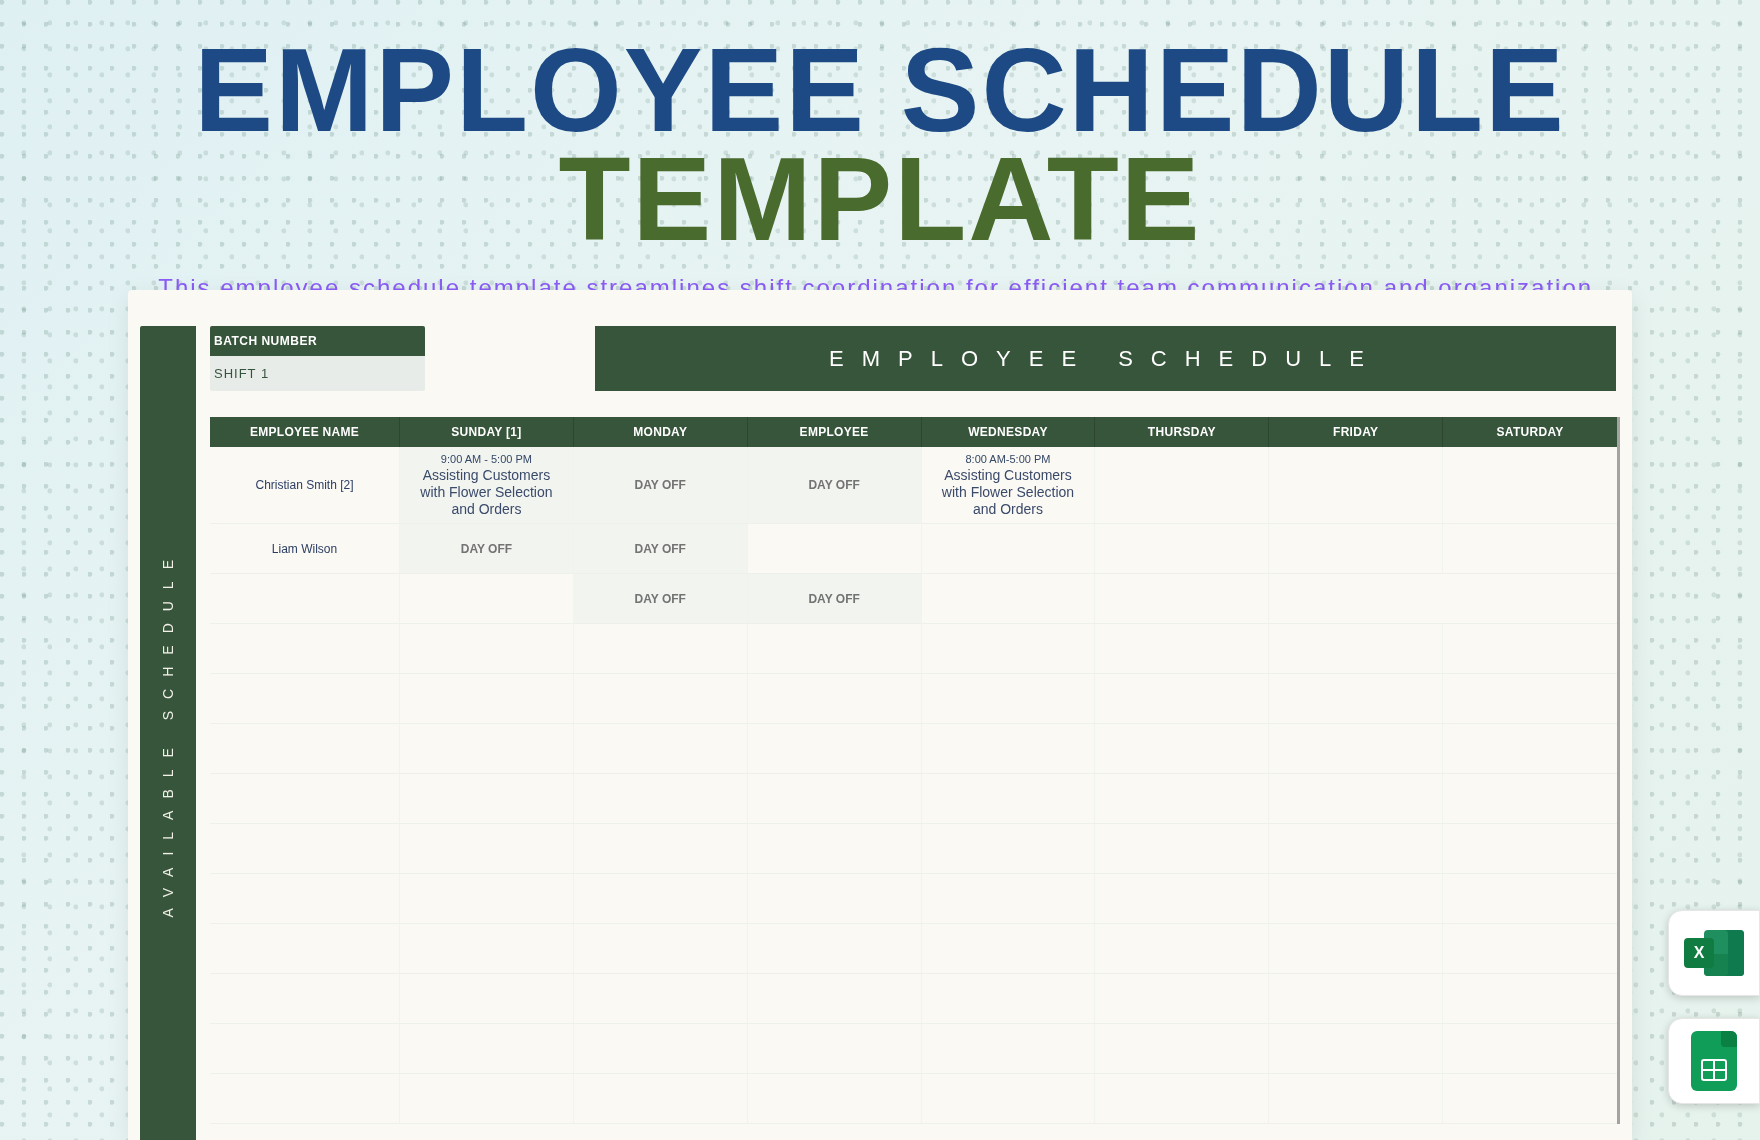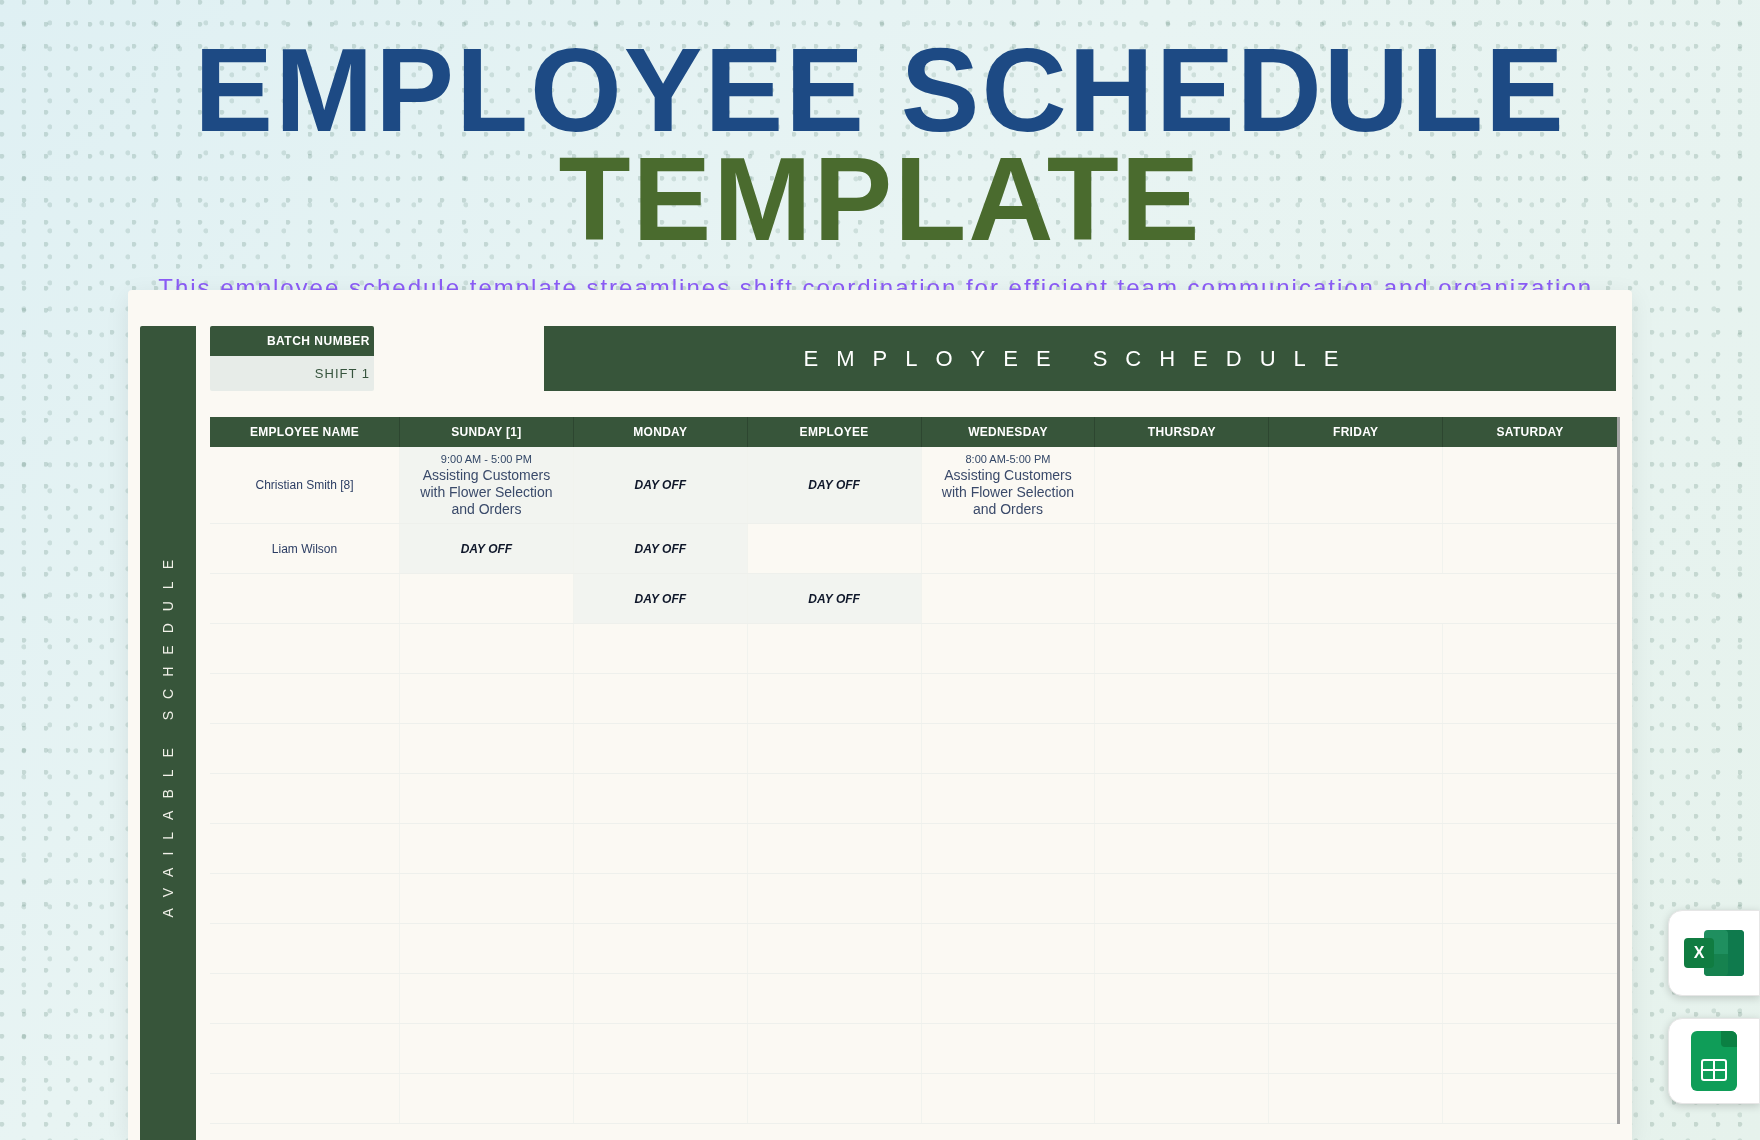--- a/index.html
+++ b/index.html
@@ -64,21 +64,21 @@
     letter-spacing: 12px;
     font-size: 14px;
     font-weight: 500;
     text-transform: uppercase;
   }
 
   .main { flex: 1; padding-left: 14px; overflow: hidden; }
 
   
   .topstrip { display: flex; gap: 170px; align-items: stretch; }
-  .batch { width: 164px; text-align: right; border-radius: 2px; overflow: hidden; }
+  .batch { width: 215px; text-align: left; border-radius: 2px; overflow: hidden; }
   .batch .hdr {
     background: #37553a; color: #fff; font-size: 12px; letter-spacing: .5px;
     font-weight: 700; padding: 8px 4px;
   }
   .batch .val {
     background: #e7ece8; color: #36543d; font-size: 13px; letter-spacing: 1px;
     padding: 10px 4px; font-weight: 400;
   }
   .title-bar {
     flex: 1;
@@ -110,21 +110,21 @@
     text-align: center;
     padding: 6px 6px;
     display: flex;
     flex-direction: column;
     align-items: center;
     justify-content: center;
     border-right: 1px solid #f1f3ee;
   }
   .body .cell:last-child { border-right: none; }
   .body .name { font-size: 12px; color: #2b3d63; }
-  .dayoff { font-weight: 800; font-style: italic; color: #0f172a; font-size: 12px; }
+  .dayoff { font-weight: 800; color: #737373; font-size: 12px; }
   .shade { background: #f2f4f0; }
   .task .time { font-size: 11px; color: #334767; margin-bottom: 2px; }
   .task .desc { font-size: 14px; color: #3a4a6a; line-height: 1.2; max-width: 150px; }
 
   
   .badges { position: absolute; right: 0; bottom: 36px; display: flex; flex-direction: column; gap: 22px; z-index: 20; }
   .badge {
     width: 92px; height: 86px; border-radius: 14px 0 0 14px;
     display: flex; align-items: center; justify-content: center;
     box-shadow: 0 2px 8px rgba(0,0,0,.18);
@@ -188,21 +188,21 @@
             <div class="cell">SUNDAY [1]</div>
             <div class="cell">MONDAY</div>
             <div class="cell">EMPLOYEE</div>
             <div class="cell">WEDNESDAY</div>
             <div class="cell">THURSDAY</div>
             <div class="cell">FRIDAY</div>
             <div class="cell">SATURDAY</div>
           </div>
         <div class="body" id="body">
             <div class="row tall">
-              <div class="cell name">Christian Smith [8]</div>
+              <div class="cell name">Christian Smith [2]</div>
               <div class="cell shade task">
                 <div class="time">9:00 AM - 5:00 PM</div>
                 <div class="desc">Assisting Customers with Flower Selection and Orders</div>
               </div>
               <div class="cell shade">
                 <span class="dayoff">DAY OFF</span>
               </div>
               <div class="cell shade">
                 <span class="dayoff">DAY OFF</span>
               </div>

